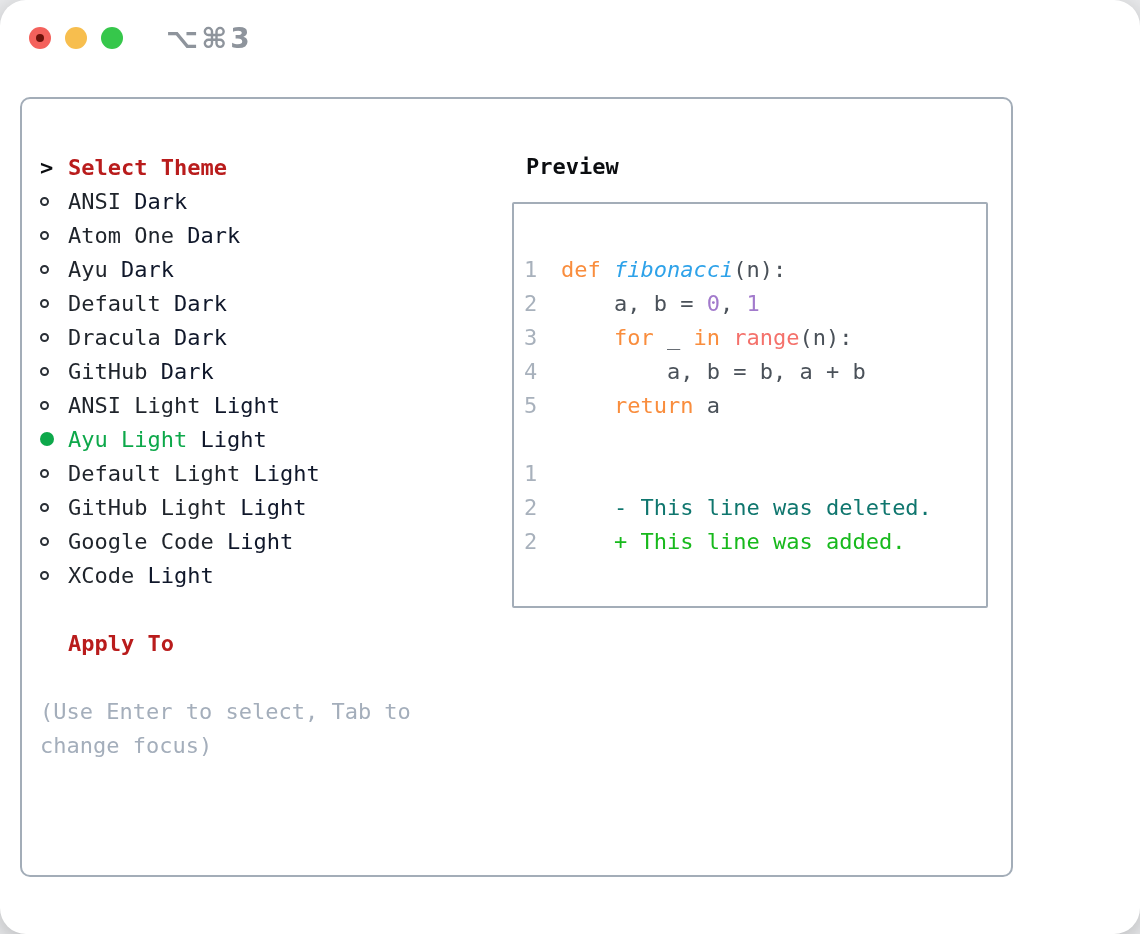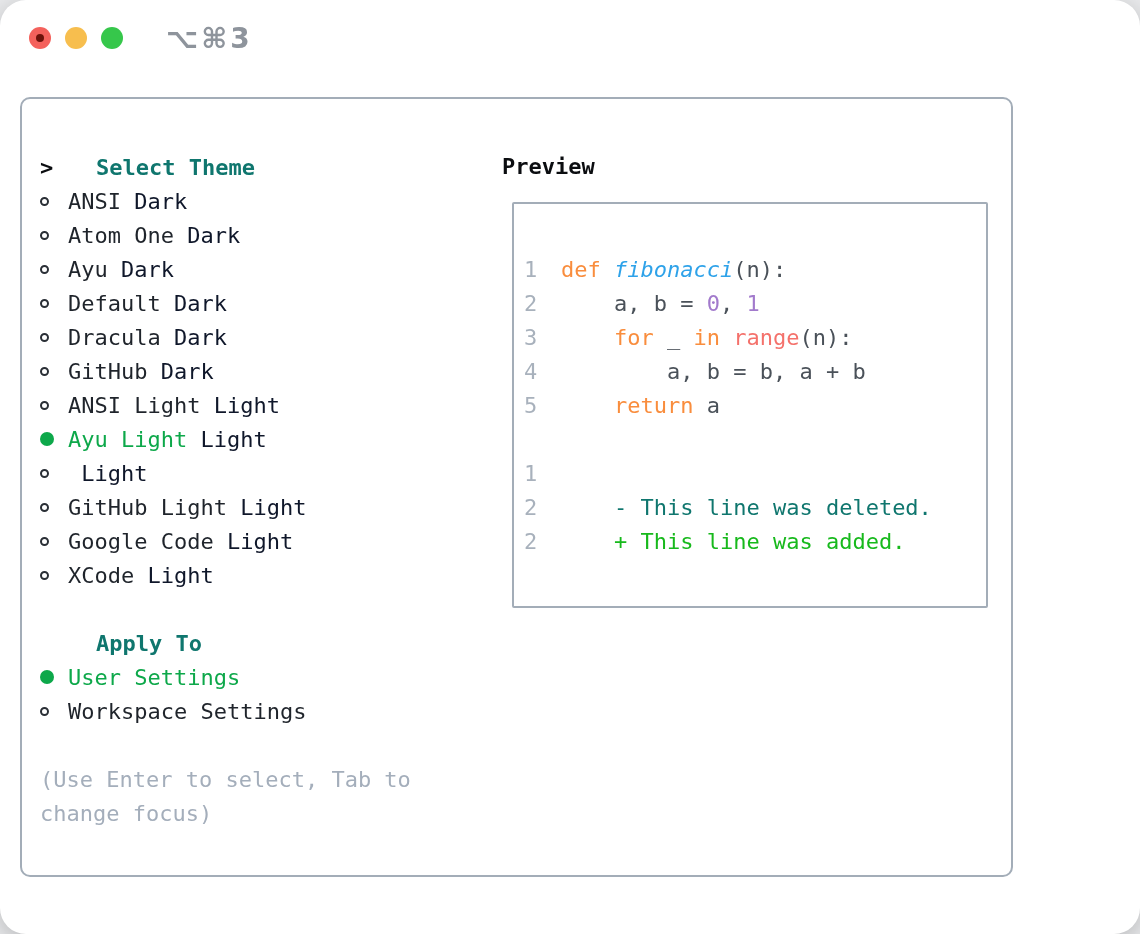--- a/index.html
+++ b/index.html
@@ -32,33 +32,33 @@
   
   .panel {
     position:absolute; left:20px; top:97px; width:993px; height:780px;
     border:2px solid #a3adb8; border-radius:10px; background:#ffffff;
   }
   
   .list { position:absolute; left:18px; top:51px; width:440px; font-size:22px; }
   .row { height:34px; display:flex; align-items:center; white-space:pre; }
   .cell-marker { width:28px; display:flex; align-items:center; }
   .cursor { font-weight:bold; color:#0b0d10; }
-  .hdr { font-weight:bold; color:#0f766e;margin-left:28px; }
+  .hdr { font-weight:bold; color:#b91c1c; }
   .radio {
     width:9px; height:9px; border-radius:50%;
     border:2.5px solid #2a2f36; background:transparent;
   }
   .radio.sel { width:14px; height:14px; border:none; background:#0da84a; }
   .item-name { color:#1f242b; }
   .item-name.sel { color:#0da84a; }
   .item-variant { color:#0f172a; }
   .help { color:#a4aebb; }
   
   .preview-header {
-    position:absolute; left:480px; top:51px; height:34px; line-height:34px;
+    position:absolute; left:504px; top:51px; height:34px; line-height:34px;
     font-size:22px; font-weight:bold; color:#0b0d10;
   }
   .preview-box {
     position:absolute; left:490px; top:103px; width:476px; height:406px;
     border:2px solid #a3adb8; border-radius:2px; background:#ffffff;
     padding:48px 0 0 10px; overflow:hidden;
   }
   .code-row { height:34px; display:flex; align-items:center; font-size:22px; white-space:pre; }
   .lineno { display:inline-block; width:37px; color:#a8b1bc; flex:none; }
   .tok { white-space:pre; }
@@ -85,34 +85,30 @@
       </div>
       <div id="theme-items">
           <div class="row"><span class="cell-marker"><span class="radio"></span></span><span class="item-name">ANSI</span><span class="item-variant"> Dark</span></div>
           <div class="row"><span class="cell-marker"><span class="radio"></span></span><span class="item-name">Atom One</span><span class="item-variant"> Dark</span></div>
           <div class="row"><span class="cell-marker"><span class="radio"></span></span><span class="item-name">Ayu</span><span class="item-variant"> Dark</span></div>
           <div class="row"><span class="cell-marker"><span class="radio"></span></span><span class="item-name">Default</span><span class="item-variant"> Dark</span></div>
           <div class="row"><span class="cell-marker"><span class="radio"></span></span><span class="item-name">Dracula</span><span class="item-variant"> Dark</span></div>
           <div class="row"><span class="cell-marker"><span class="radio"></span></span><span class="item-name">GitHub</span><span class="item-variant"> Dark</span></div>
           <div class="row"><span class="cell-marker"><span class="radio"></span></span><span class="item-name">ANSI Light</span><span class="item-variant"> Light</span></div>
           <div class="row"><span class="cell-marker"><span class="radio sel"></span></span><span class="item-name sel">Ayu Light</span><span class="item-variant"> Light</span></div>
-          <div class="row"><span class="cell-marker"><span class="radio"></span></span><span class="item-variant"> Light</span></div>
+          <div class="row"><span class="cell-marker"><span class="radio"></span></span><span class="item-name">Default Light</span><span class="item-variant"> Light</span></div>
           <div class="row"><span class="cell-marker"><span class="radio"></span></span><span class="item-name">GitHub Light</span><span class="item-variant"> Light</span></div>
           <div class="row"><span class="cell-marker"><span class="radio"></span></span><span class="item-name">Google Code</span><span class="item-variant"> Light</span></div>
           <div class="row"><span class="cell-marker"><span class="radio"></span></span><span class="item-name">XCode</span><span class="item-variant"> Light</span></div>
         </div>
       <div class="row blank-row"></div>
       <div class="row">
         <span class="cell-marker"></span>
         <span class="hdr">Apply To</span>
       </div>
-      <div id="apply-options">
-          <div class="row"><span class="cell-marker"><span class="radio sel"></span></span><span class="item-name sel">User Settings</span></div>
-          <div class="row"><span class="cell-marker"><span class="radio"></span></span><span class="item-name">Workspace Settings</span></div>
-        </div>
       <div class="row blank-row"></div>
       <div id="help-lines">
           <div class="row help">(Use Enter to select, Tab to</div>
           <div class="row help">change focus)</div>
         </div>
     </div>
 
     <div class="preview-header">Preview</div>
 
     <div class="preview-box">

